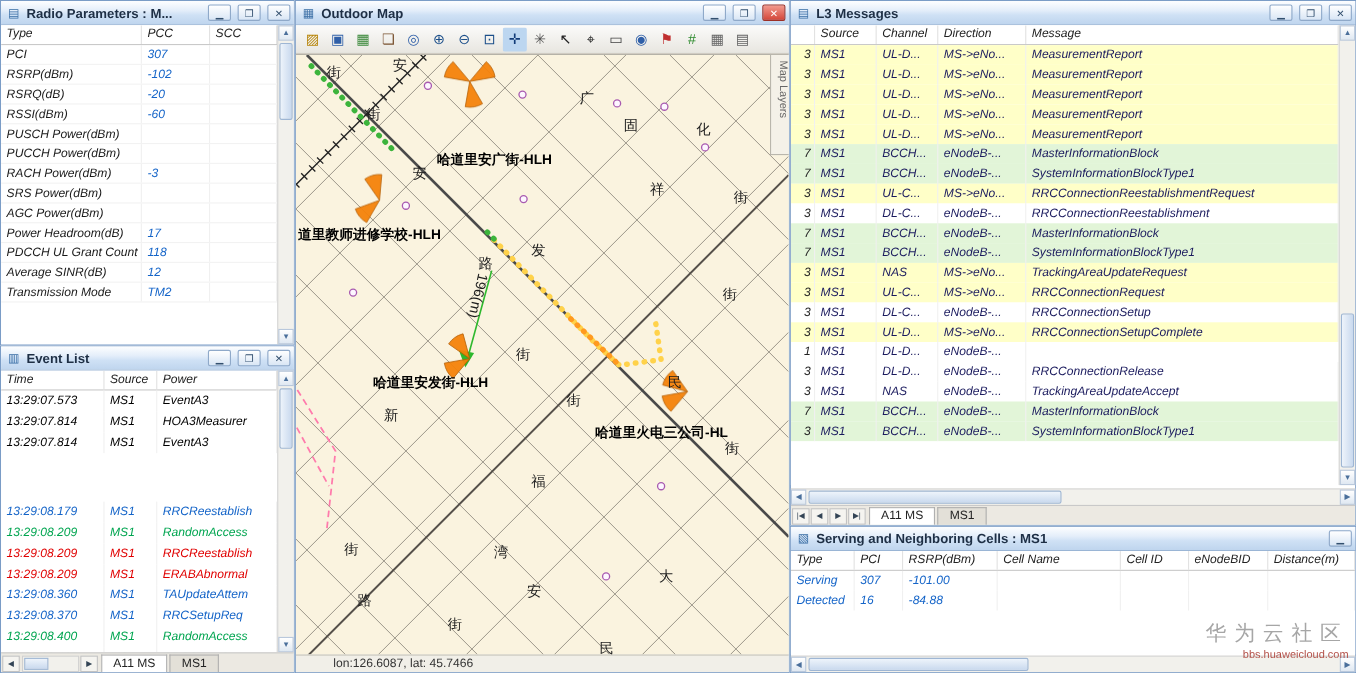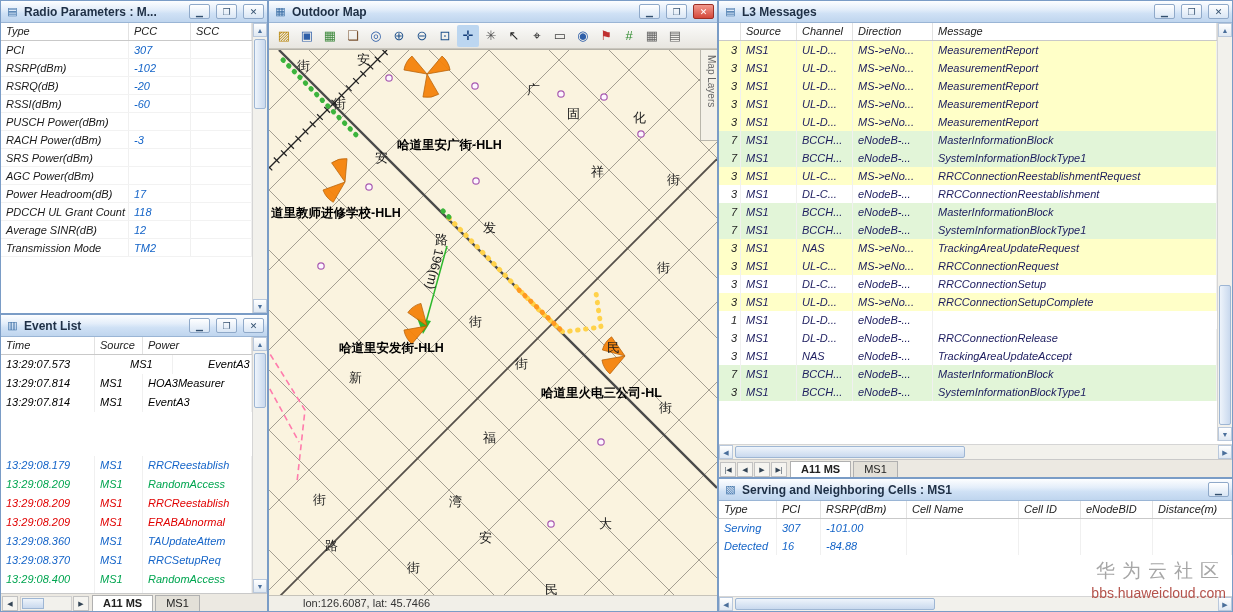--- a/index.html
+++ b/index.html
@@ -49,38 +49,38 @@
   .harrow.left{left:0} .harrow.right{right:0}
   .hthumb { position:absolute; top:1px; height:12px; background:linear-gradient(#eef4fb,#c9d9ee); border:1px solid #9eb6d4; border-radius:2px; }
   
   .tabstrip { position:absolute; left:0; right:0; bottom:0; height:18px; background:#ece9e2; border-top:1px solid #c9c9c9;
               display:flex; align-items:flex-end; font-size:11px; padding-left:1px; }
   .tnav { width:16px; height:15px; font-size:7px; line-height:13px; text-align:center; color:#345;
           background:#f5f4f0; border:1px solid #c2c2c2; padding:0; margin-right:1px; }
   .mini-track { position:relative; width:52px; height:15px; background:#f2f1ec; border:1px solid #d0d0d0; margin:0 1px; }
   .mini-thumb { position:absolute; left:1px; top:1px; width:22px; height:11px; background:linear-gradient(#eef4fb,#c9d9ee); border:1px solid #9eb6d4; }
   .tab { padding:1px 10px 2px; border:1px solid #b0b0b0; border-bottom:none; background:#e3e0d8; margin-left:2px; height:16px; line-height:13px; color:#222; }
-  .tab.active { background:#fff; font-weight:700; }
+  .tab.active { background:#fff; font-weight:400; }
   
   .tools { position:absolute; top:22px; left:0; right:0; height:26px; background:linear-gradient(#fbfbfa,#e8e6e0);
            border-bottom:1px solid #c9c6bd; display:flex; align-items:center; gap:1px; padding:0 4px; }
   .tool { width:22px; height:22px; border:1px solid transparent; border-radius:2px; background:transparent;
           font-size:13px; line-height:19px; text-align:center; padding:0; cursor:pointer; font-family:inherit; }
   .map-area { position:absolute; top:48px; left:0; right:0; bottom:16px; background:#faf3df; overflow:hidden; border-top:1px solid #b5b2a8; }
   .layers-strip { position:absolute; top:48px; right:0; width:17px; height:92px; background:#f4f1e8;
                   border:1px solid #b9b6ac; border-right:none; writing-mode:vertical-rl; font-size:10px; color:#666;
                   padding-top:5px; z-index:5; }
   .statusbar { position:absolute; left:0; right:0; bottom:0; height:16px; background:#f1efe8; border-top:1px solid #c6c3ba;
                font-size:11px; line-height:15px; padding-left:34px; color:#333; }
   .sl { font-size:13px; fill:#1c1c1c; }
   .sb { font-size:12.5px; font-weight:bold; fill:#000; }
   
   .watermark { position:absolute; right:6px; bottom:10px; text-align:right; z-index:10; pointer-events:none; }
   .wm1 { font-size:19px; color:#a6a6a6; letter-spacing:7px; }
-  .wm2 { font-size:14px; color:#b4524a; margin-top:1px; }
+  .wm2 { font-size:10px; color:#b4524a; margin-top:1px; }
 </style>
 </head>
 <body>
 
 <section class="win" id="radio-window" style="left:0;top:0;width:268px;height:314px">
   <div class="titlebar">
     <span class="wicon">▤</span>
     <span class="title">Radio Parameters : M...</span>
     <button class="wbtn">▁</button>
     <button class="wbtn">❐</button>
@@ -117,20 +117,25 @@
           <span class="val">-60</span>
           <span class="val"></span>
         </div>
 
         <div class="row radio-grid">
           <span>PUSCH Power(dBm)</span>
           <span class="val"></span>
           <span class="val"></span>
         </div>
 
+        <div class="row radio-grid">
+          <span>PUCCH Power(dBm)</span>
+          <span class="val"></span>
+          <span class="val"></span>
+        </div>
 
         <div class="row radio-grid">
           <span>RACH Power(dBm)</span>
           <span class="val">-3</span>
           <span class="val"></span>
         </div>
 
         <div class="row radio-grid">
           <span>SRS Power(dBm)</span>
           <span class="val"></span>
@@ -185,21 +190,21 @@
     <button class="wbtn">✕</button>
   </div>
   <div class="content" style="right:15px;bottom:18px">
     <div class="head events-grid">
       <span>Time</span>
       <span>Source</span>
       <span>Power</span>
     </div>
     <div class="events-rows">
 
-        <div class="row events-grid" style="color: rgb(0, 0, 0); gap: 30px;">
+        <div class="row events-grid" style="color: rgb(0, 0, 0);">
           <span>13:29:07.573</span>
           <span>MS1</span>
           <span>EventA3</span>
         </div>
 
         <div class="row events-grid" style="color: rgb(0, 0, 0);">
           <span>13:29:07.814</span>
           <span>MS1</span>
           <span>HOA3Measurer</span>
         </div>

